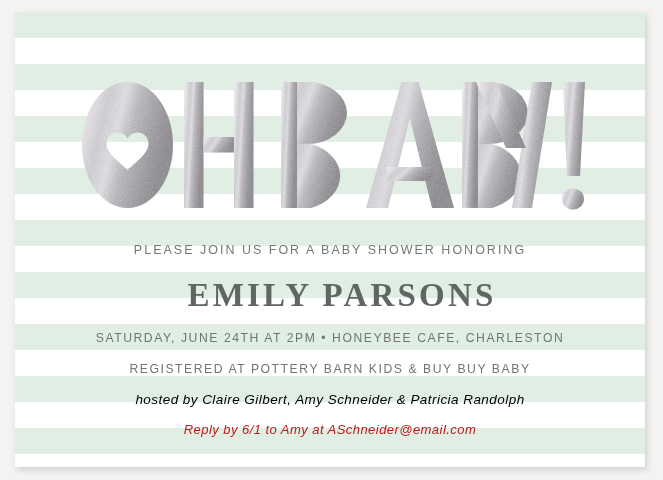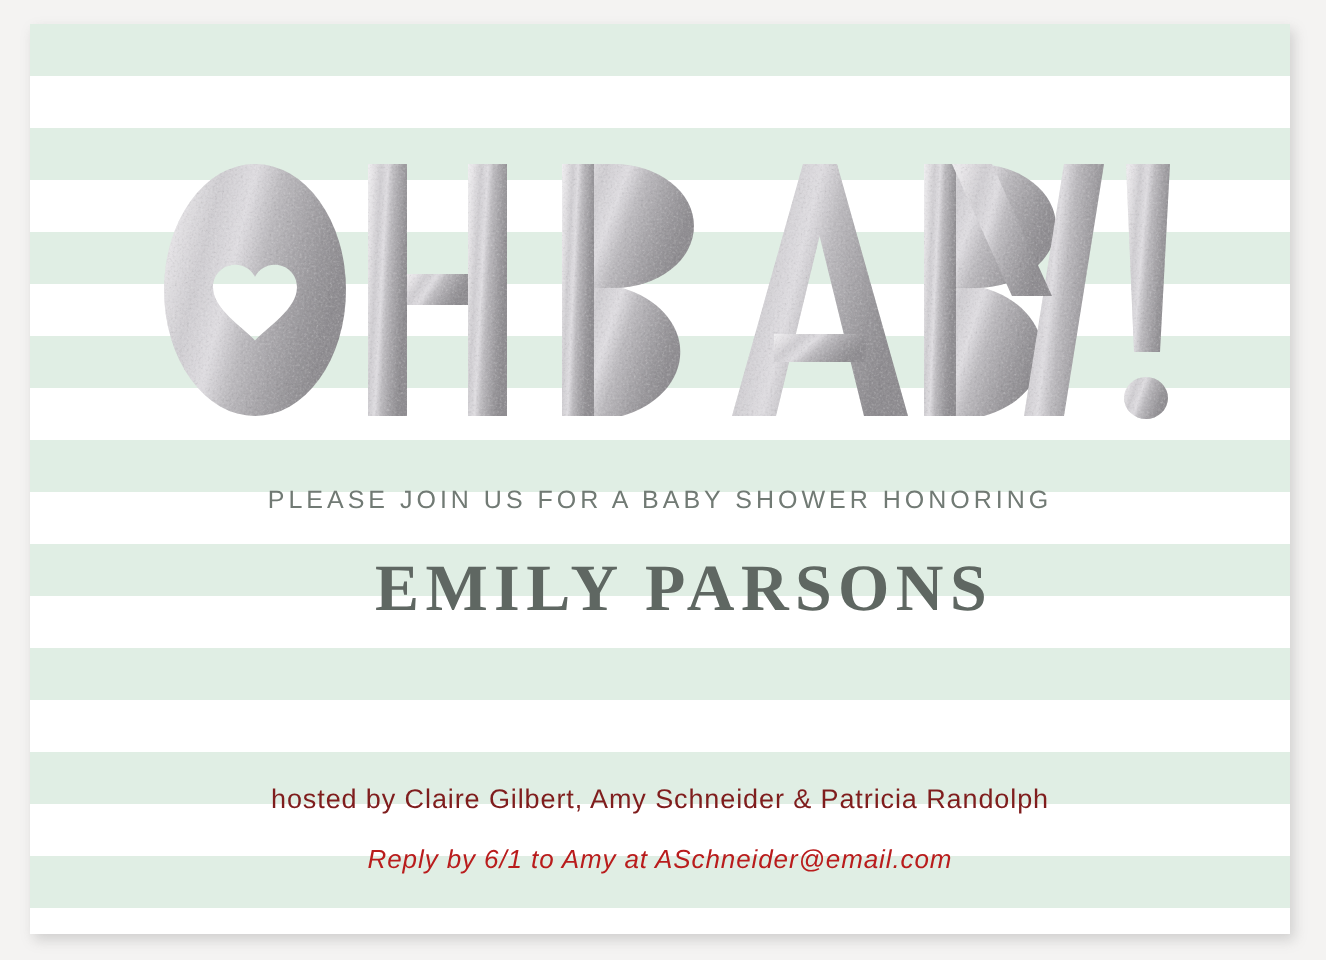--- a/index.html
+++ b/index.html
@@ -107,23 +107,24 @@
 
   .registry {
     top: 350px;
     font-size: 12.2px;
     letter-spacing: 1.55px;
     color: #6e7771;
   }
 
   .hosts {
     top: 380px;
+    font-style: italic;
     font-size: 13.5px;
     letter-spacing: 0.45px;
-    color: #7f1d1d;
+    color: #000000;
   }
 
   .reply {
     top: 410px;
     font-style: italic;
     font-size: 13px;
     letter-spacing: 0.45px;
     color: #b91c1c;
   }
 </style>
@@ -213,21 +214,23 @@
               <ellipse cx="511" cy="120" rx="11" ry="10.5"></ellipse>
             </g>
           </g>
         </svg>
       </div>
 
       <div class="line intro">PLEASE JOIN US FOR A BABY SHOWER HONORING</div>
 
       <div class="line name">EMILY PARSONS</div>
 
-
+      <div class="line details">SATURDAY, JUNE 24TH AT 2PM • HONEYBEE CAFE, CHARLESTON</div>
+
+      <div class="line registry">REGISTERED AT POTTERY BARN KIDS &amp; BUY BUY BABY</div>
 
       <div class="line hosts">hosted by Claire Gilbert, Amy Schneider &amp; Patricia Randolph</div>
 
       <div class="line reply">Reply by 6/1 to Amy at ASchneider@email.com</div>
 
     </div>
   </div>
 </div>
 
 </body></html>

